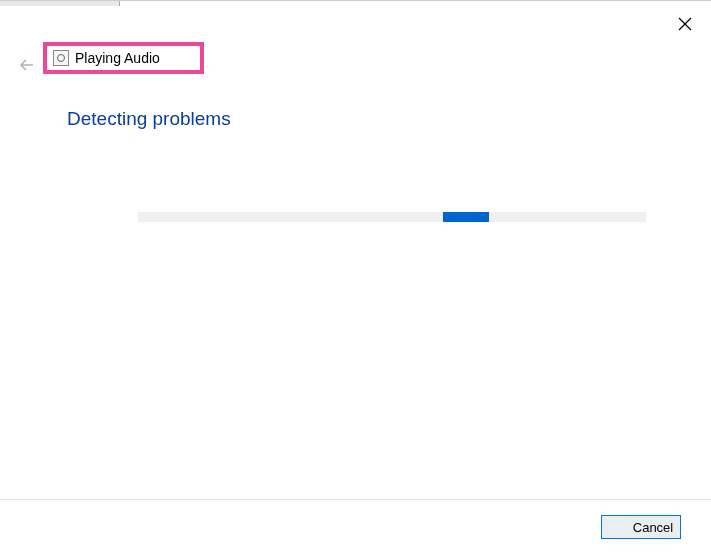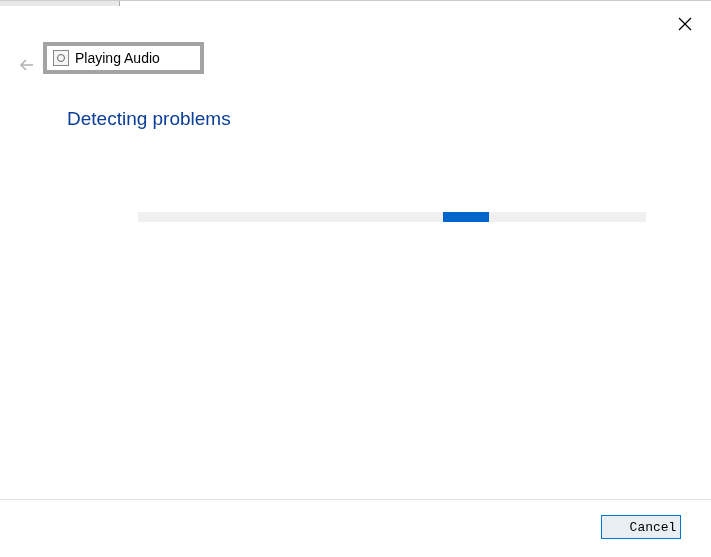--- a/index.html
+++ b/index.html
@@ -65,21 +65,21 @@
       color: #b0b0b0;
     }
     .back-button svg {
       width: 18px;
       height: 18px;
     }
     .title-area {
       position: absolute;
       top: 42px;
       left: 43px;
-      border: 4px solid #a3a3a3;
+      border: 4px solid #ec4899;
       padding: 4px 40px 4px 6px;
       display: flex;
       align-items: center;
       gap: 6px;
     }
     .title-icon {
       width: 16px;
       height: 16px;
       border: 1px solid #888;
       background: #f5f5f5;
@@ -134,21 +134,21 @@
       position: absolute;
       bottom: 18px;
       right: 30px;
       width: 80px;
       height: 24px;
       background: #e9eef3;
       border: 1.5px solid #0078d7;
       font-size: 13px;
       color: #000;
       cursor: pointer;
-      font-family: Liberation Mono, monospace;
+      font-family: Liberation Sans, sans-serif;
       padding-left: 24px;
     }
   </style>
 </head>
 <body>
 
 <div class="top-border">
   <div class="top-border-tabs"></div>
 </div>
 

